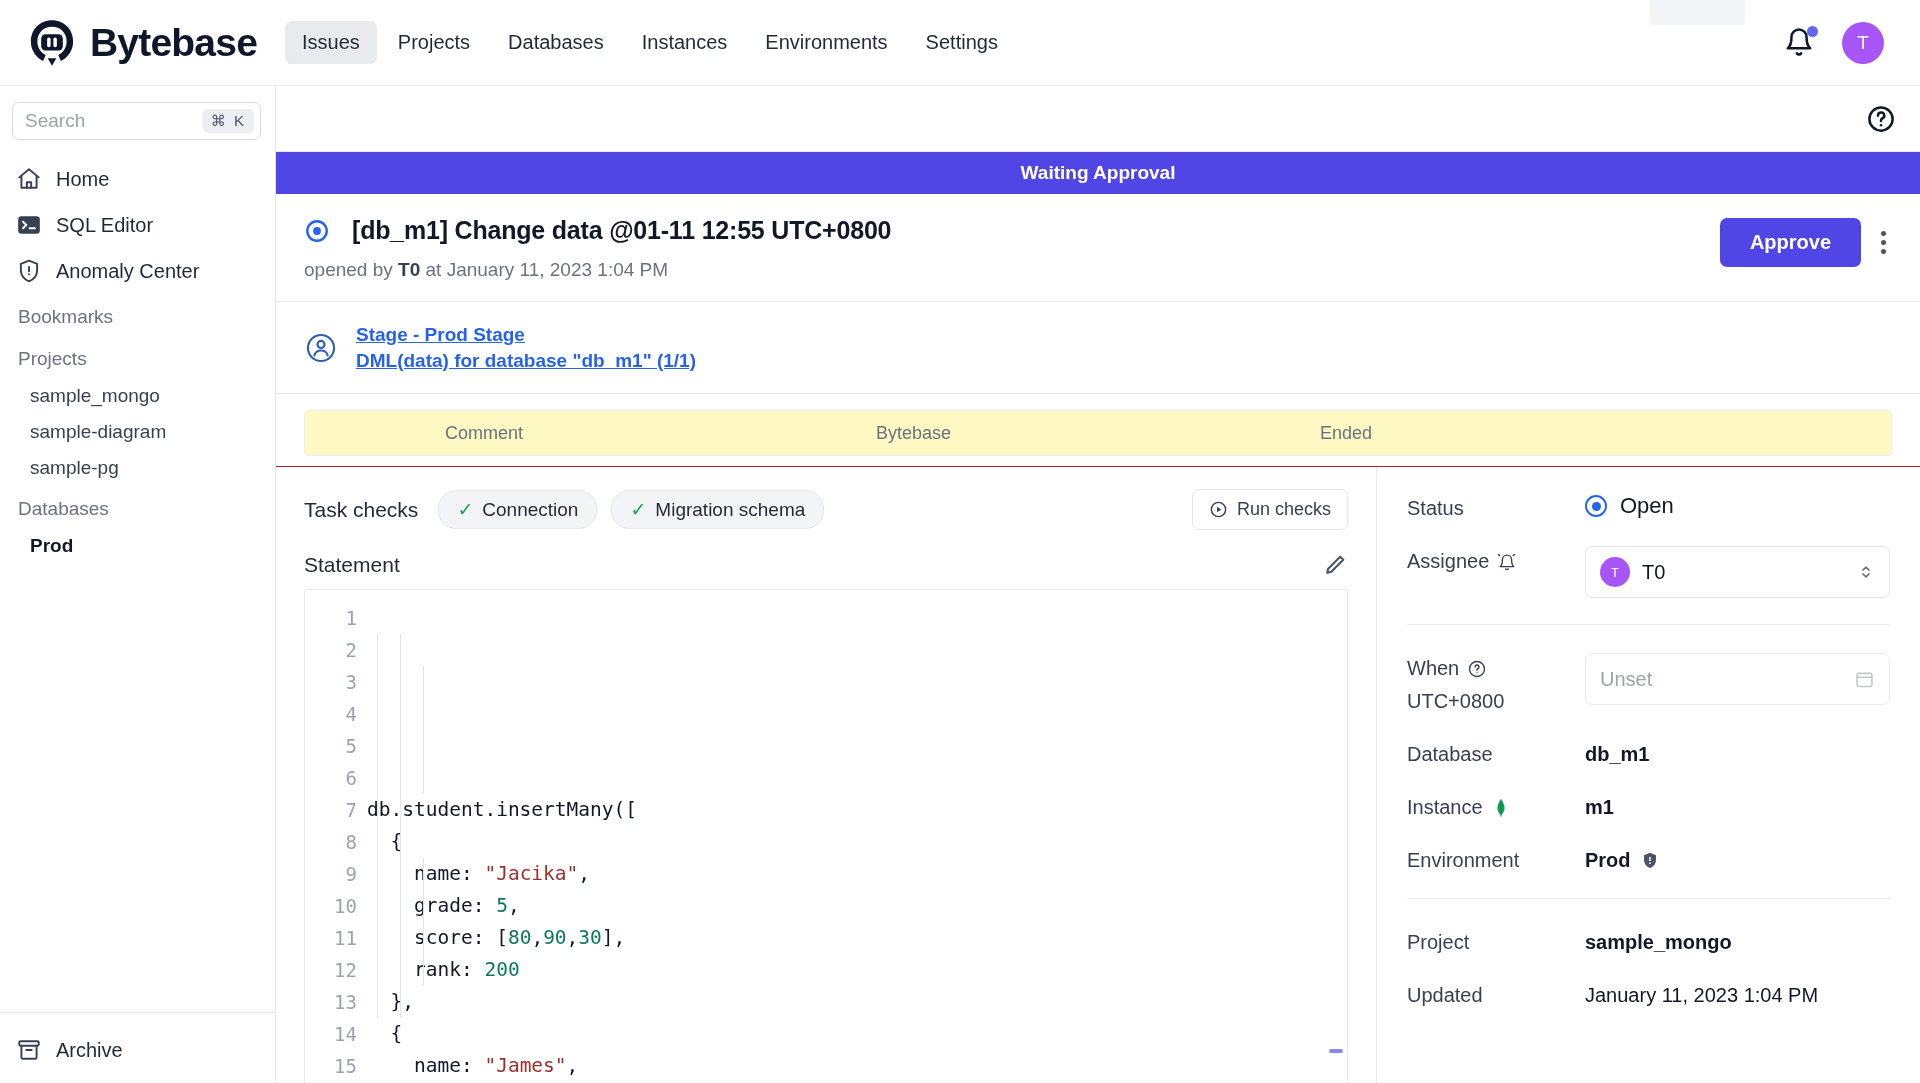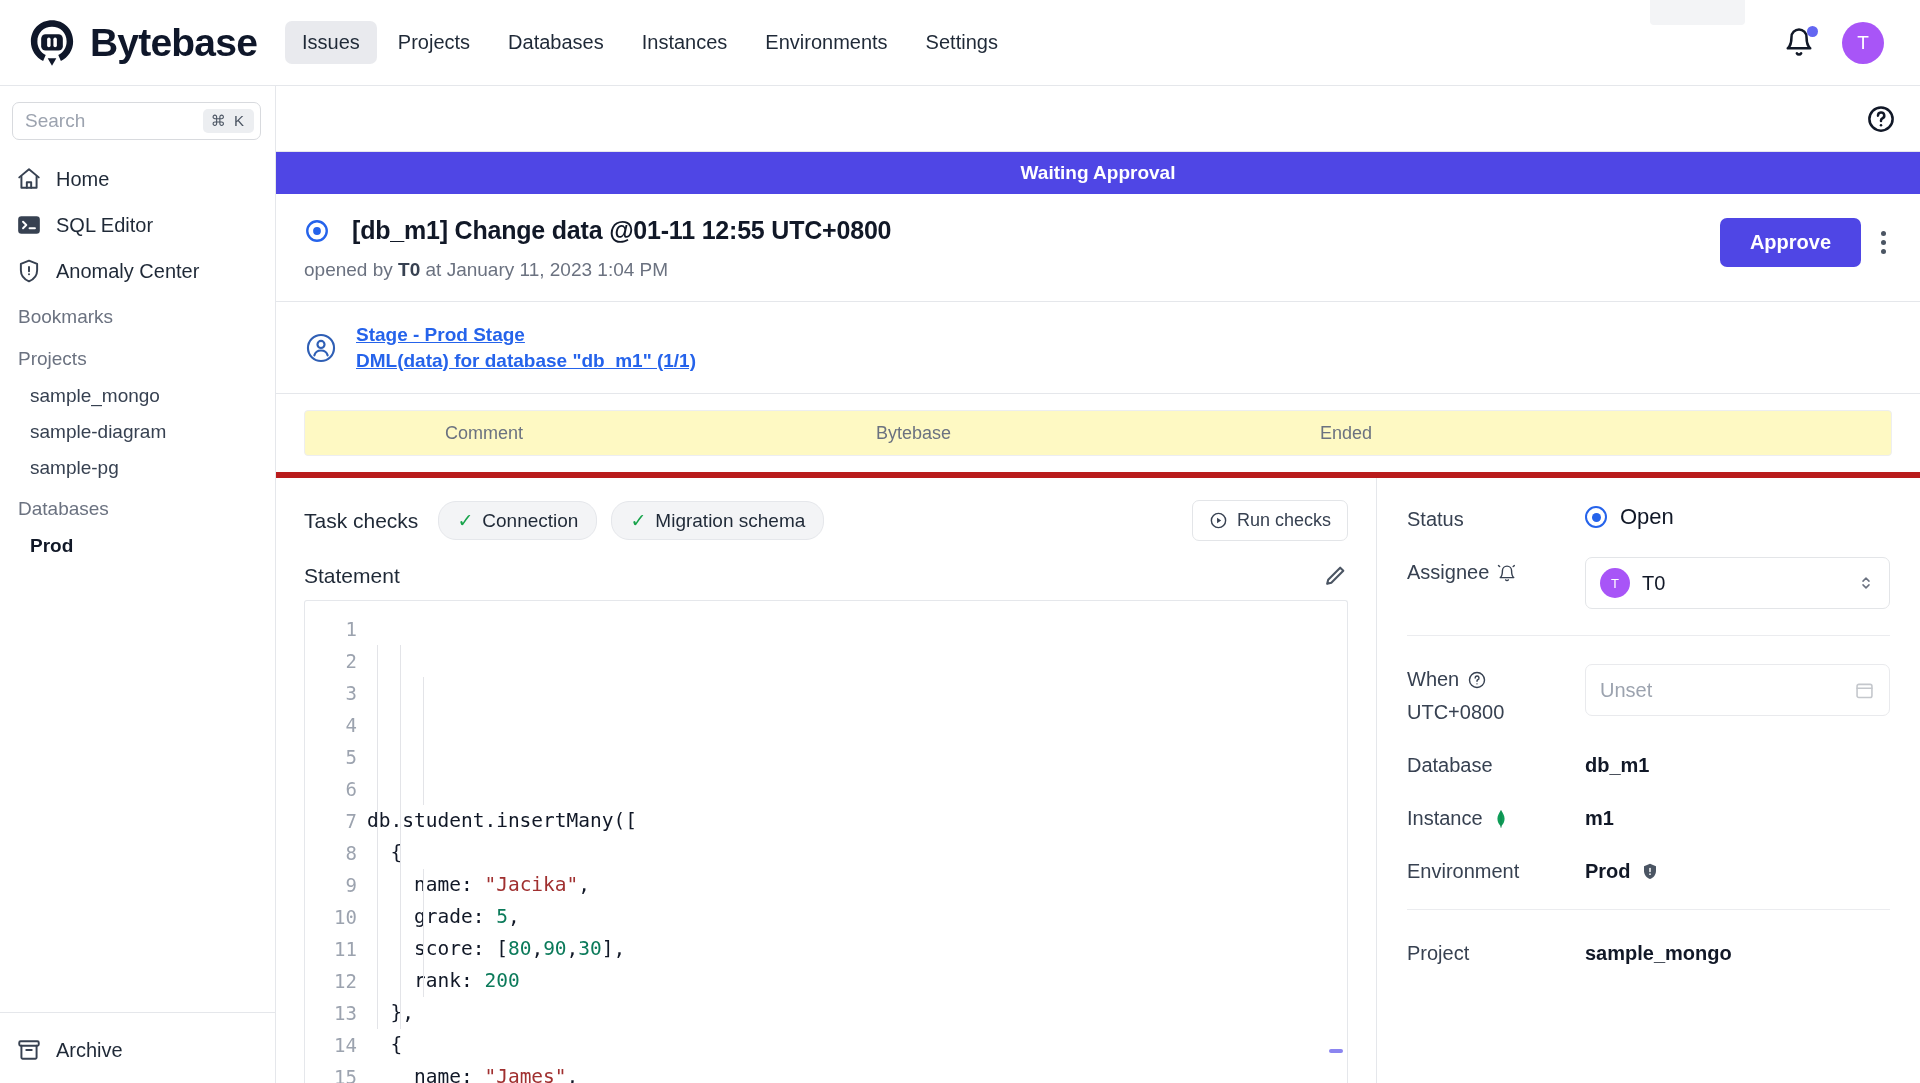--- a/index.html
+++ b/index.html
@@ -140,21 +140,21 @@
   .tbl-wrap { padding: 16px 28px 0 28px; }
   .tbl-head {
     background: #fef9c3; border: 1px solid #edeef1; border-radius: 4px;
     height: 46px; display: flex; align-items: center; font-size: 18px; color: #6b7280;
   }
   .tbl-head .c1 { width: 36%; padding-left: 140px; }
   .tbl-head .c2 { width: 28%; }
   .tbl-head .c3 { width: 28%; }
 
   
-  .split { flex: 1; display: flex; min-height: 0; border-top: 6px solid #b91c1c; margin-top: 16px; }
+  .split { flex: 1; display: flex; min-height: 0; border-top: 1px solid #b91c1c; margin-top: 10px; }
 
   .pane-left { flex: 1; min-width: 0; padding: 22px 28px 0 28px; display: flex; flex-direction: column; }
   .checks-row { display: flex; align-items: center; gap: 14px; }
   .checks-label { font-size: 21px; color: #1f2937; margin-right: 6px; }
   .chip {
     background: #f3f4f6; border: 1px solid #e5e7eb; border-radius: 18px;
     padding: 7px 18px; font-size: 19px; color: #1f2937;
     display: flex; align-items: center; gap: 9px; cursor: pointer;
   }
   .chip .tick { color: #16a34a; font-size: 19px; }
@@ -531,17 +531,21 @@
           </div>
         </div>
 
         <div class="hr"></div>
 
         <div class="field">
           <div class="field-label">Project</div>
           <div class="field-value bold">sample_mongo</div>
         </div>
 
+        <div class="field">
+          <div class="field-label">Updated</div>
+          <div class="field-value">January 11, 2023 1:04 PM</div>
+        </div>
 
       </div>
     </div>
   </div>
 </div>
 
 </body></html>

